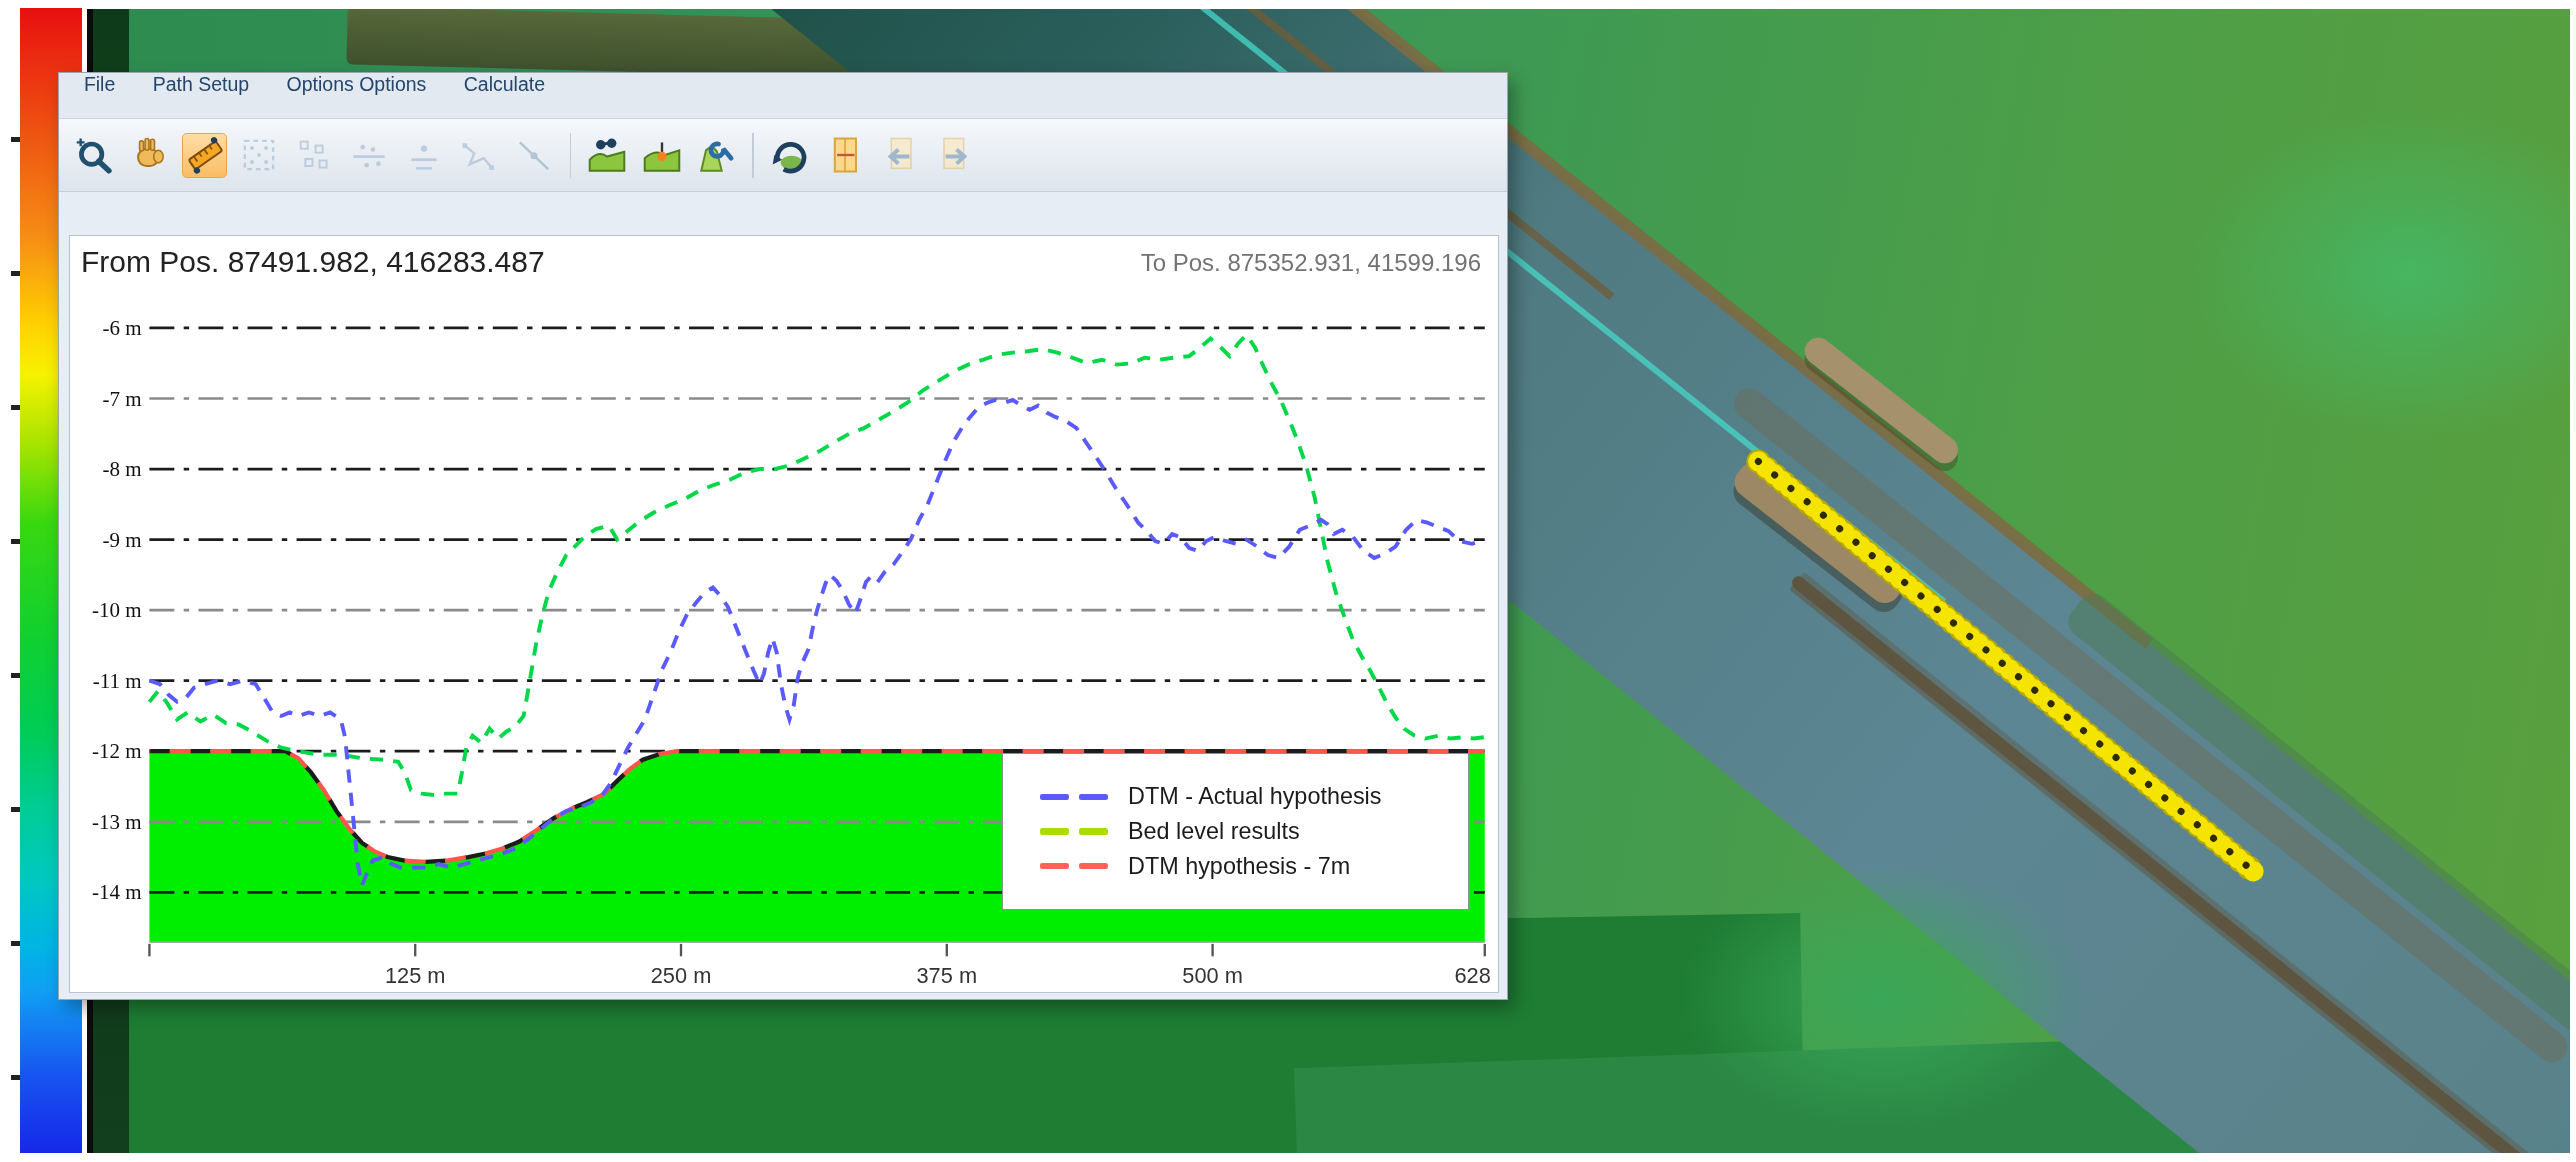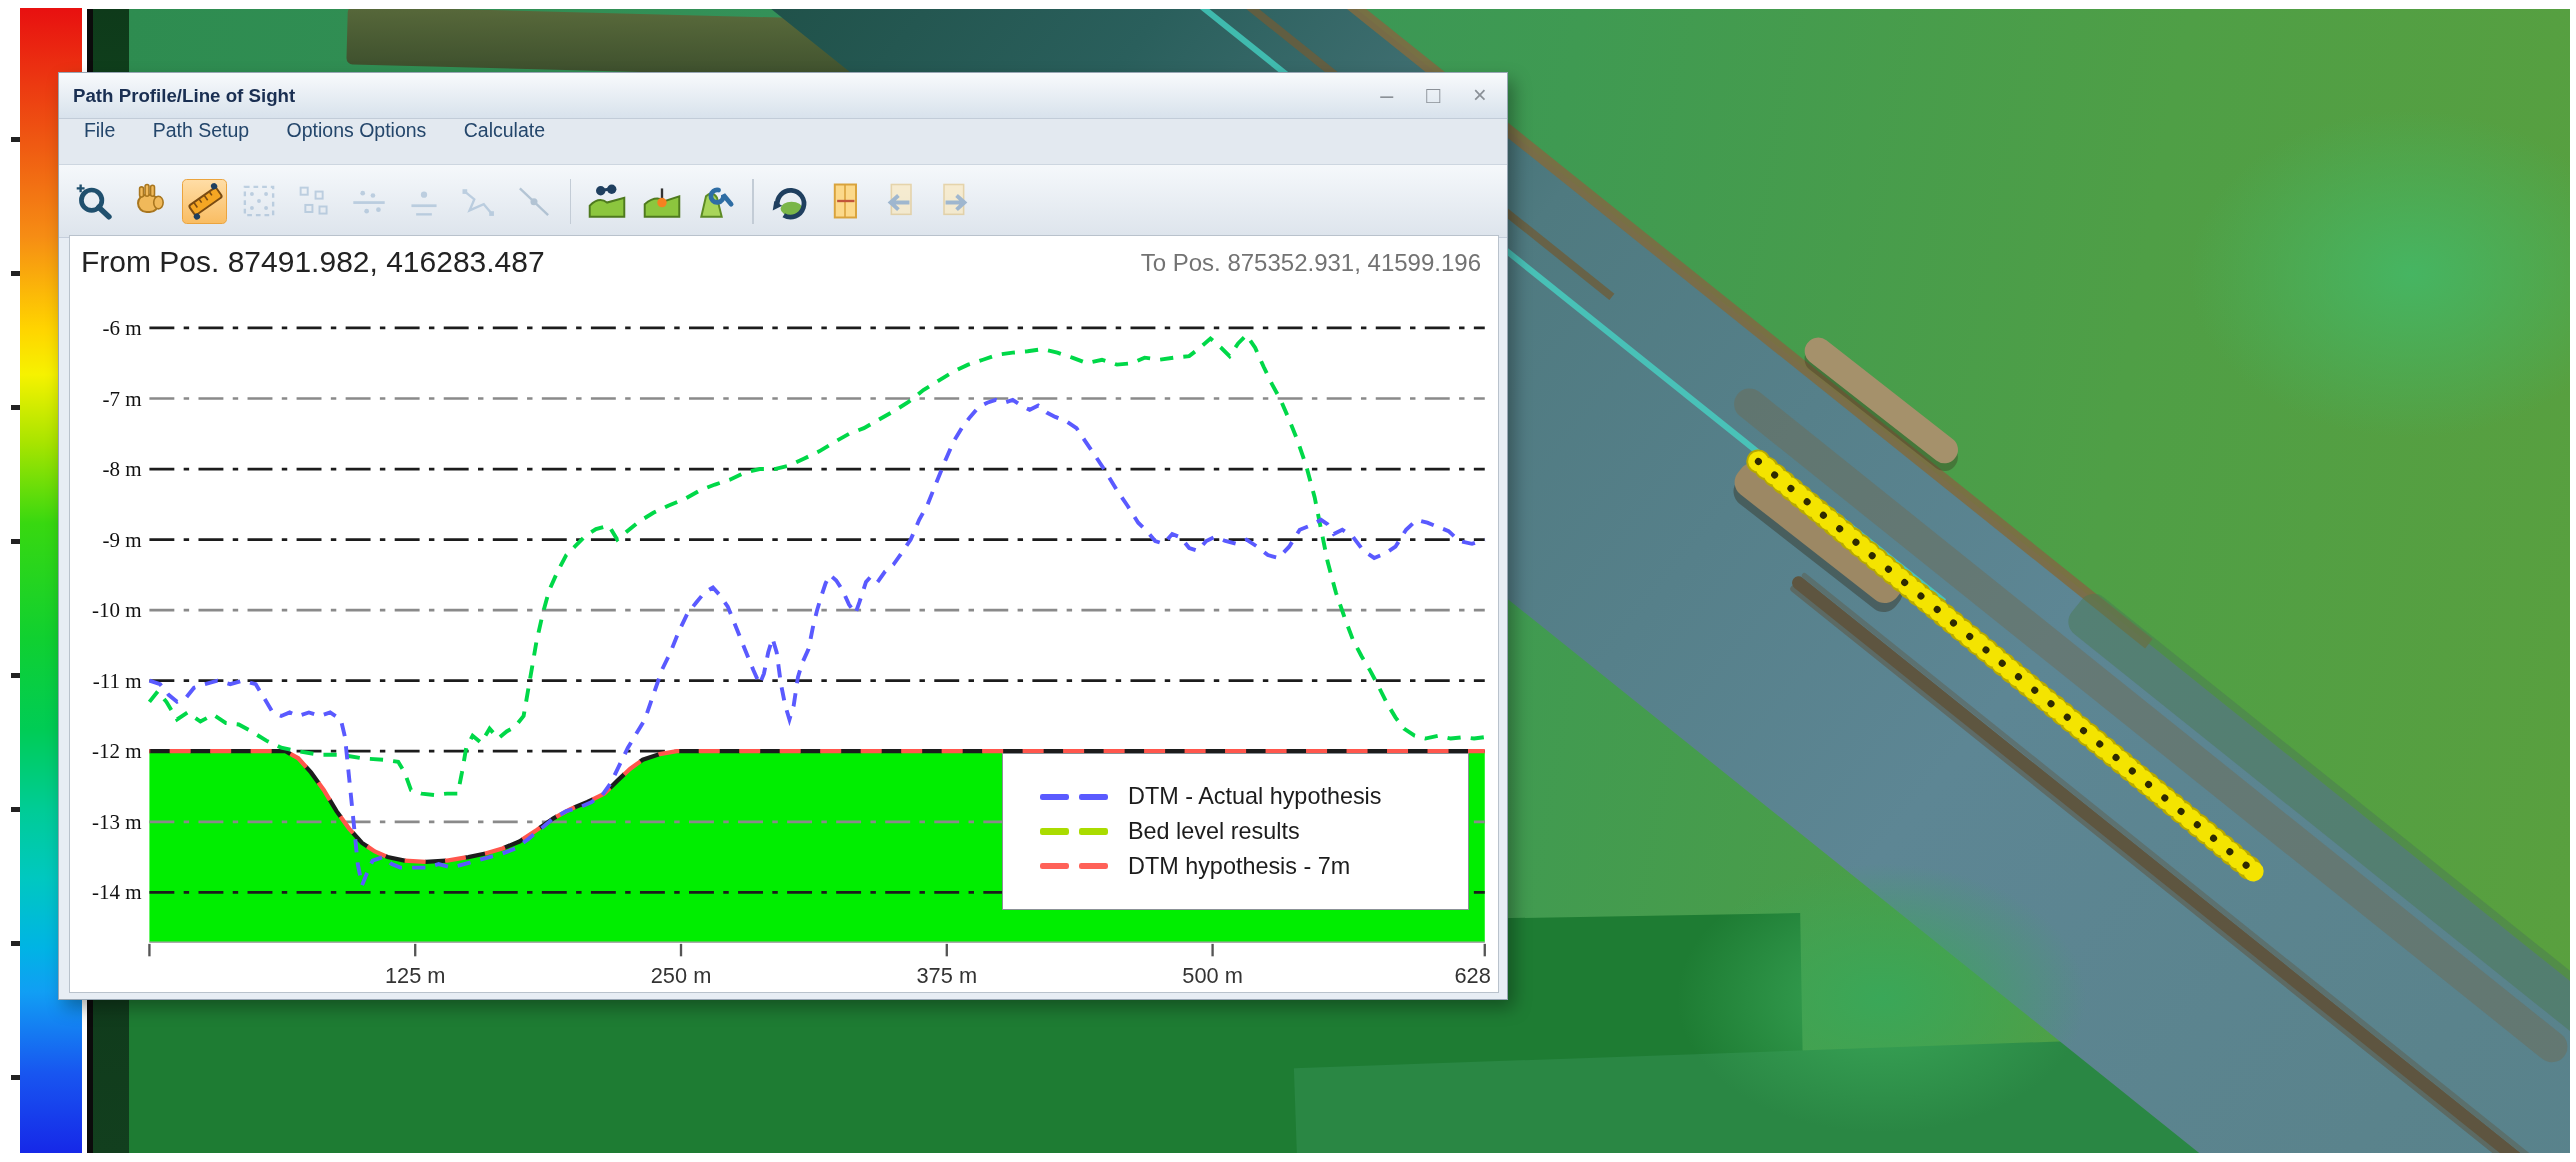--- a/index.html
+++ b/index.html
@@ -107,28 +107,20 @@
 </div>
 
 <div class="colorbar-margin"></div>
 <div class="colorbar-ticks"></div>
 <div class="colorbar"></div>
 <div class="map-blackline"></div>
 <div class="map-darkstrip"></div>
 
 <div class="window">
 
-  <div class="titlebar">
-    <span class="title">Path Profile/Line of Sight</span>
-    <span class="win-controls">
-      <span class="win-btn">–</span>
-      <span class="win-btn">□</span>
-      <span class="win-btn">×</span>
-    </span>
-  </div>
 
   <div class="menubar">
     <span class="menu-item">File</span>
     <span class="menu-item">Path Setup</span>
     <span class="menu-item">Options Options</span>
     <span class="menu-item">Calculate</span>
   </div>
 
   <div class="toolbar">
     <div class="tbtn">

